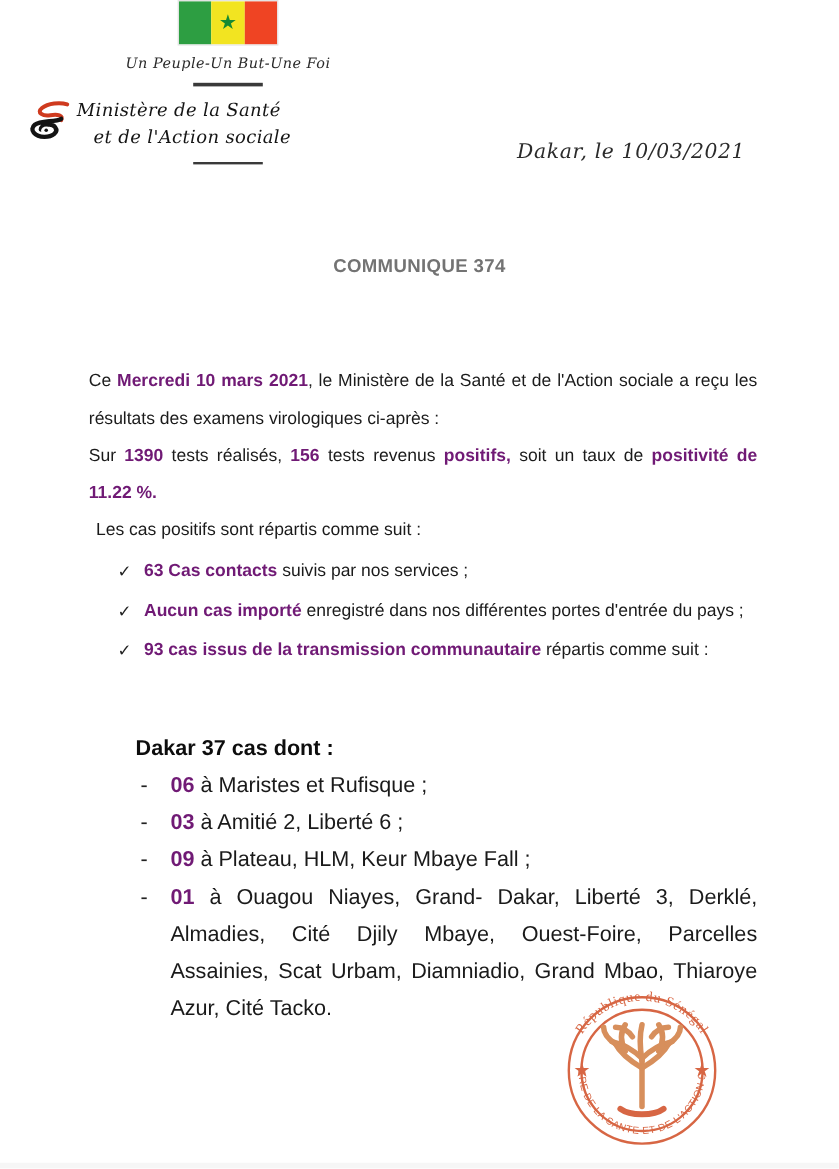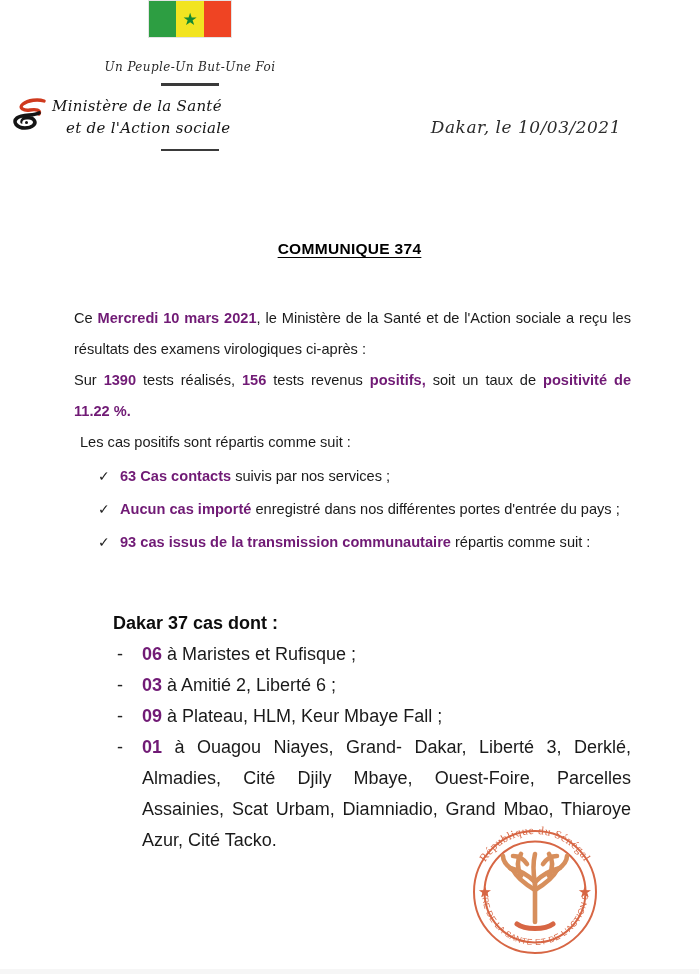--- a/index.html
+++ b/index.html
@@ -63,35 +63,35 @@
     letter-spacing: 0.2px;
     color: #1d1d1d;
     margin-top: 2px;
     white-space: nowrap;
   }
   .motto {
     font-family: "DejaVu Serif", serif;
     font-style: italic;
     font-size: 12px;
     color: #2a2a2a;
-    margin-top: 18px;
+    margin-top: 3px;
     letter-spacing: 0.4px;
     white-space: nowrap;
   }
   .divider {
     width: 58px;
     height: 2.5px;
     background: #3a3a3a;
     margin: 9px auto 0 auto;
   }
   .div-wrap { padding-left: 40px; text-align: center; }
 
   .ministry-row {
     margin-top: 9px;
-    padding-left: 8px;
+    padding-left: 20px;
     display: flex;
     align-items: flex-start;
   }
   .ministry-logo {
     width: 42px;
     height: 34px;
     flex: 0 0 42px;
     margin-top: 3px;
   }
   .ministry-name {
@@ -129,27 +129,25 @@
   }
   .doc-title {
     font-size: 15.5px;
     font-weight: bold;
     letter-spacing: 0.3px;
     text-decoration: underline;
     text-underline-offset: 3px;
     color: #111;
   }
   .doc-subtitle {
-    margin-top: 26px;
     font-size: 15.5px;
     font-weight: bold;
     letter-spacing: 0.3px;
-    text-decoration: underline;
     text-underline-offset: 3px;
-    color: #000000;
+    color: #737373;
   }
 
   
   .body-text {
     position: absolute;
     left: 74px;
     right: 68px;
     top: 303px;
     font-size: 14.6px;
     line-height: 31px;

